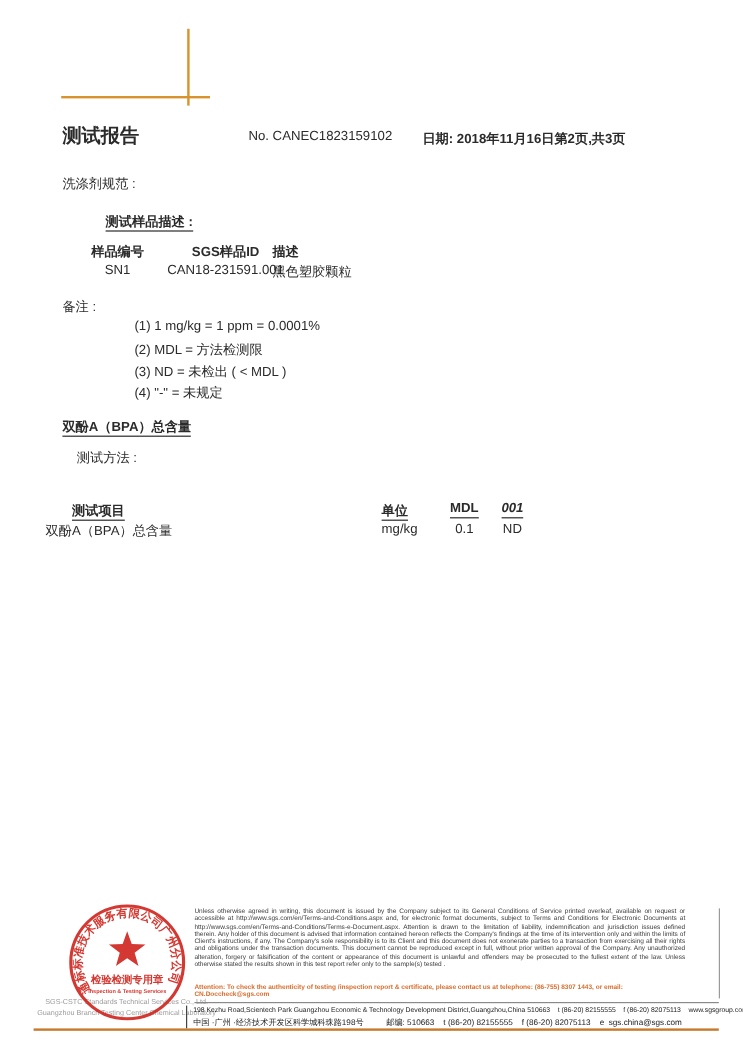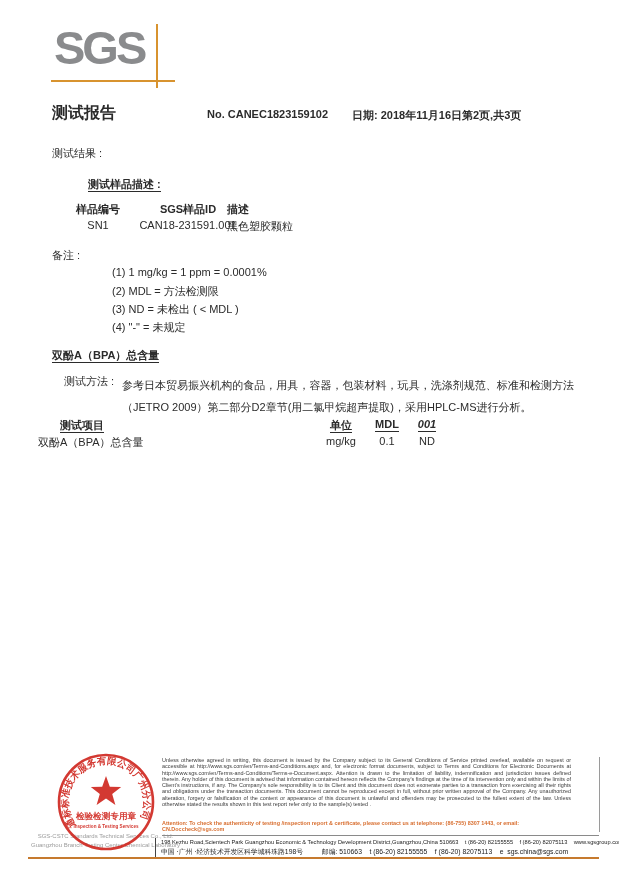--- a/index.html
+++ b/index.html
@@ -10,21 +10,21 @@
   .abs { position:absolute; }
 
   
   .logo-text { left:54px; top:24px; font-size:47px; font-weight:bold;
     color:#8a8b8d; letter-spacing:-3px; line-height:1; }
   .logo-vline { left:156px; top:24px; width:2px; height:64px; background:#d8932f; }
   .logo-hline { left:51px; top:80px; width:124px; height:2px; background:#d8932f; }
 
   
   .doc-title { left:52px; top:103px; font-size:16px; font-weight:bold; }
-  .report-no { left:207px; top:108px; font-size:11px; font-weight:bold; }
+  .report-no { left:207px; top:108px; font-size:11px; font-weight:normal; }
   .report-date { left:352px; top:108px; font-size:11px; font-weight:bold; }
   .page-info { left:462px; top:108px; font-size:11px; font-weight:bold; }
 
   .t11 { font-size:11px; }
   .bold { font-weight:bold; }
   .u { border-bottom:1px solid #2b2b2b; padding-bottom:1px; }
   .italic { font-style:italic; }
 
   .results-label { left:52px; top:146px; }
   .sample-heading { left:52px; top:177px;margin-left:36px; }
@@ -39,21 +39,21 @@
   .note-0 { left:112px; top:266px; }
   .note-1 { left:112px; top:284px; }
   .note-2 { left:112px; top:302px; }
   .note-3 { left:112px; top:320px; }
 
   .bpa-heading { left:52px; top:348px; }
   .method-label { left:64px; top:374px; }
   .method-text { left:122px; top:374px; width:452px; line-height:22px; text-align:justify; }
 
   .r-item-h { left:60px; top:418px;text-align:right; }
-  .r-col-unit { left:318px; width:46px; text-align:center; }
+  .r-col-unit { left:318px; width:46px; }
   .r-col-mdl { left:366px; width:42px; text-align:center; }
   .r-col-001 { left:406px; width:42px; text-align:center; }
   .r-head { top:418px; }
   .r-val { top:435px; }
   .r-item-v { left:38px; top:435px; }
 
   
   .company-lines { left:28px; top:832px; width:155px; text-align:center;
     font-size:6px; line-height:9px; color:#9b9b9b; }
   .seal { left:56px; top:752px; width:100px; height:100px; opacity:0.9; }
@@ -67,30 +67,29 @@
   .addr-en { left:161px; top:839px; font-size:5.7px; white-space:pre; color:#222; }
   .addr-cn { left:161px; top:847px; font-size:6.8px; white-space:pre; color:#222; }
   .bottom-orange { left:28px; top:857px; width:571px; height:2px; background:#c67a2e; }
   .member-note { left:300px; top:861px; width:270px; text-align:right; font-size:8.5px; color:#2b2b2b; }
 </style>
 </head>
 <body>
 
 <div class="page">
 
-  <div class="abs logo-text">SGS</div>
   <div class="abs logo-vline"></div>
   <div class="abs logo-hline"></div>
 
   <div class="abs doc-title">测试报告</div>
   <div class="abs report-no">No. CANEC1823159102</div>
   <div class="abs report-date">日期: 2018年11月16日</div>
   <div class="abs page-info">第2页,共3页</div>
 
-  <div class="abs t11 results-label">测试结果 :</div>
+  <div class="abs t11 results-label">洗涤剂规范 :</div>
 
   <div class="abs t11 sample-heading">
     <span class="bold u">测试样品描述 :</span>
   </div>
 
   <div class="abs t11 bold s-col1 row-h">样品编号</div>
   <div class="abs t11 bold s-col2 row-h">SGS样品ID</div>
   <div class="abs t11 bold s-col3 row-h">描述</div>
   <div class="abs t11 s-col1 row-v">SN1</div>
   <div class="abs t11 s-col2 row-v">CAN18-231591.001</div>
@@ -100,21 +99,20 @@
   <div class="abs t11 note-0">(1) 1 mg/kg = 1 ppm = 0.0001%</div>
   <div class="abs t11 note-1">(2) MDL = 方法检测限</div>
   <div class="abs t11 note-2">(3) ND = 未检出 ( &lt; MDL )</div>
   <div class="abs t11 note-3">(4) "-" = 未规定</div>
 
   <div class="abs t11 bpa-heading">
     <span class="bold u">双酚A（BPA）总含量</span>
   </div>
 
   <div class="abs t11 method-label">测试方法 :</div>
-  <div class="abs t11 method-text">参考日本贸易振兴机构的食品，用具，容器，包装材料，玩具，洗涤剂规范、标准和检测方法（JETRO 2009）第二部分D2章节(用二氯甲烷超声提取)，采用HPLC-MS进行分析。</div>
 
   <div class="abs t11 r-item-h">
     <span class="bold u">测试项目</span>
   </div>
   <div class="abs t11 r-col-unit r-head">
     <span class="bold u">单位</span>
   </div>
   <div class="abs t11 r-col-mdl r-head">
     <span class="bold u">MDL</span>
   </div>

